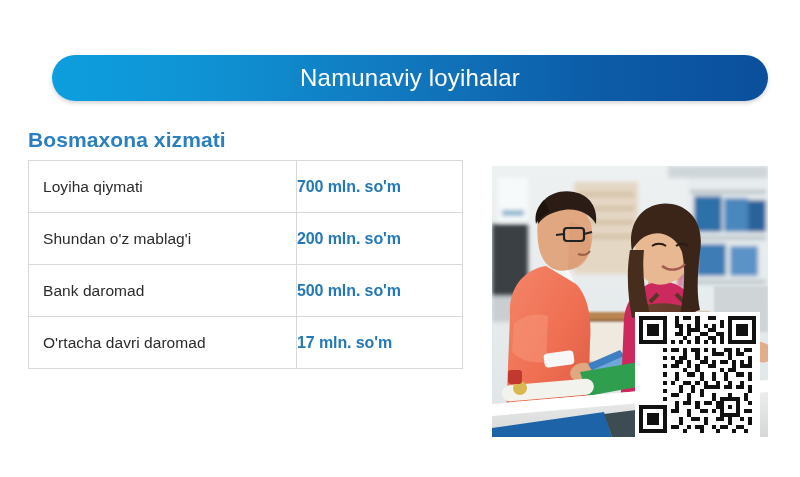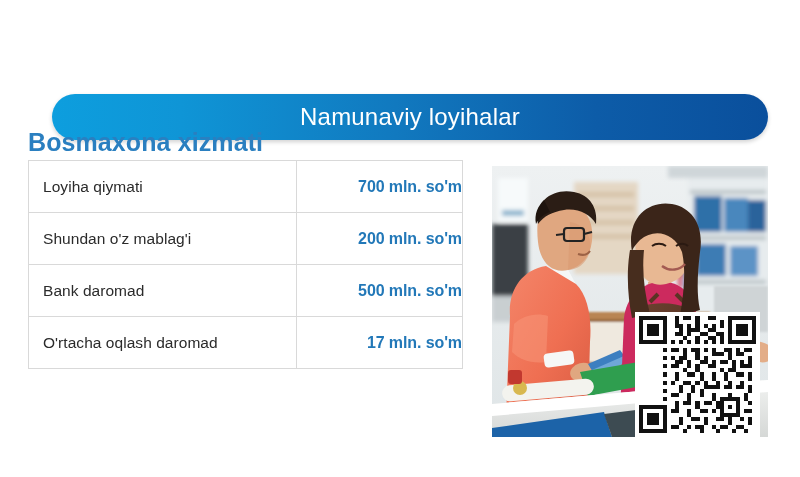--- a/index.html
+++ b/index.html
@@ -22,36 +22,35 @@
     left: 52px;
     top: 55px;
     width: 716px;
     height: 46px;
     border-radius: 23px;
     background: linear-gradient(90deg, #0d9ede 0%, #0f95d6 18%, #1179bf 48%, #0d5ca8 76%, #0a4f9c 100%);
     box-shadow: 0 2px 4px rgba(0,0,0,0.18);
     display: flex;
     align-items: center;
     justify-content: center;
-    margin-top: 39px;
   }
   .banner-title {
     color: #ffffff;
     font-size: 24px;
     font-weight: 400;
     letter-spacing: 0.2px;
     line-height: 1;
   }
 
   
   .section-heading {
     position: absolute;
     left: 28px;
     top: 128px;
-    font-size: 25px;
+    font-size: 21px;
     font-weight: bold;
     color: #2a7fc0;
     letter-spacing: 0.1px;
     text-align: center;
   }
 
   
   .spec-table {
     position: absolute;
     left: 28px;
@@ -70,21 +69,21 @@
   }
   .spec-table td.label-cell {
     width: 268px;
     font-size: 15.5px;
     color: #2b2b2b;
     font-weight: 400;
     letter-spacing: 0.05px;
   }
   .spec-table td.value-cell {
     width: 166px;
-    text-align: right;
+    text-align: left;
     padding: 0;
     font-size: 16px;
     font-weight: bold;
     color: #2278b8;
     letter-spacing: -0.1px;
   }
 
   
   .photo-block {
     position: absolute;
@@ -130,21 +129,21 @@
     </tr>
     <tr>
       <td class="label-cell">Shundan o'z mablag'i</td>
       <td class="value-cell">200 mln. so'm</td>
     </tr>
     <tr>
       <td class="label-cell">Bank daromad</td>
       <td class="value-cell">500 mln. so'm</td>
     </tr>
     <tr>
-      <td class="label-cell">O'rtacha oqlash daromad</td>
+      <td class="label-cell">O'rtacha davri daromad</td>
       <td class="value-cell">17 mln. so'm</td>
     </tr>
   </tbody>
 </table>
 
 <div class="photo-block">
 
   <div class="photo">
     <svg viewBox="0 0 276 271" preserveAspectRatio="xMidYMid slice" aria-hidden="true">
       <defs>

